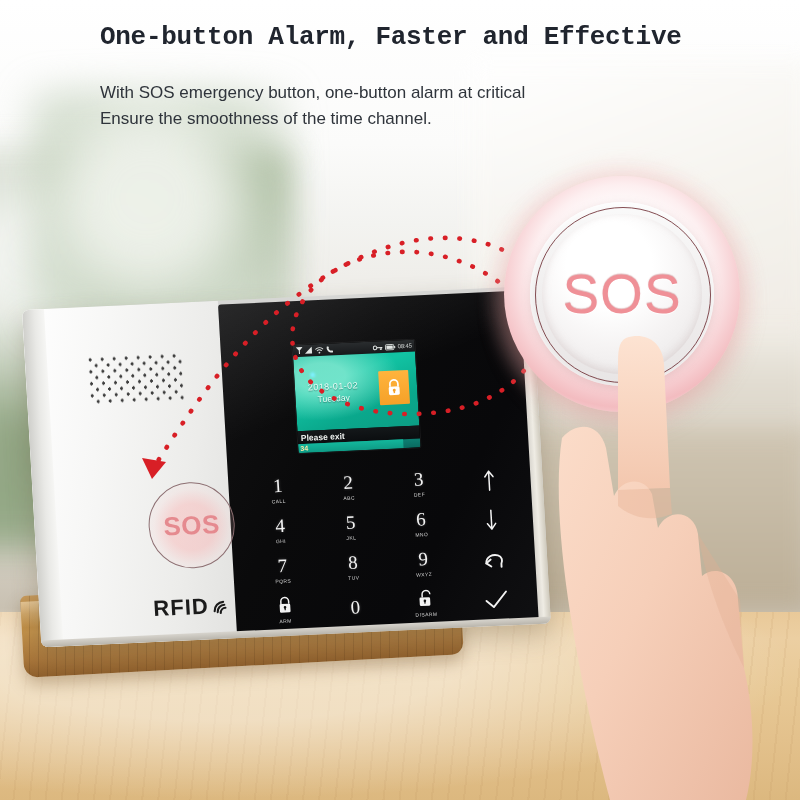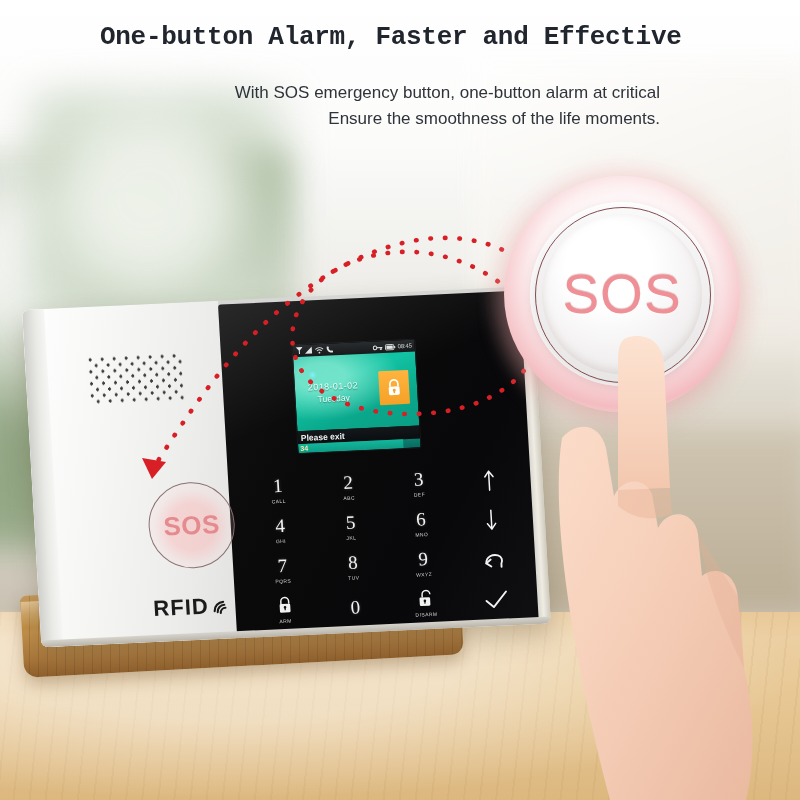--- a/index.html
+++ b/index.html
@@ -308,21 +308,21 @@
     position:absolute;left:100px;top:22px;width:640px;
     font-size:26px;font-weight:700;color:#20252e;
     letter-spacing:-.3px;
     font-family:Liberation Mono, monospace;
   }
   .subtext{
     position:absolute;left:100px;top:80px;width:560px;
     font-size:17px;line-height:1.55;color:#2f343b;
     font-family:"Liberation Sans",sans-serif;
   }
-  .subtext div{white-space:nowrap;text-align:right;}
+  .subtext div{white-space:nowrap;}
 </style>
 </head>
 <body>
 
 <div id="stage">
 
   <div class="scene">
     <div class="bg-wall"></div>
     <div class="bg-blur-right"></div>
     <div class="bg-shelf"></div>
@@ -556,17 +556,17 @@
              C 14 236, 6 160, 14 110 Z" fill="url(#skin)"></path>
 
     <path d="M70 162 L 122 160 L 124 186 C 104 194, 84 190, 70 178 Z" fill="#e9b79c" opacity=".5"></path>
     <path d="M150 206 L 192 272 L 196 340 C 176 300, 158 254, 150 206 Z" fill="#e3ae93" opacity=".35"></path>
   </svg>
 
   <div class="text-block">
     <div class="headline">One-button Alarm, Faster and Effective</div>
     <div class="subtext" id="subtext">
         <div>With SOS emergency button, one-button alarm at critical</div>
-        <div>Ensure the smoothness of the life moments.</div>
+        <div>Ensure the smoothness of the time channel.</div>
       </div>
   </div>
 
 </div>
 
 </body></html>

